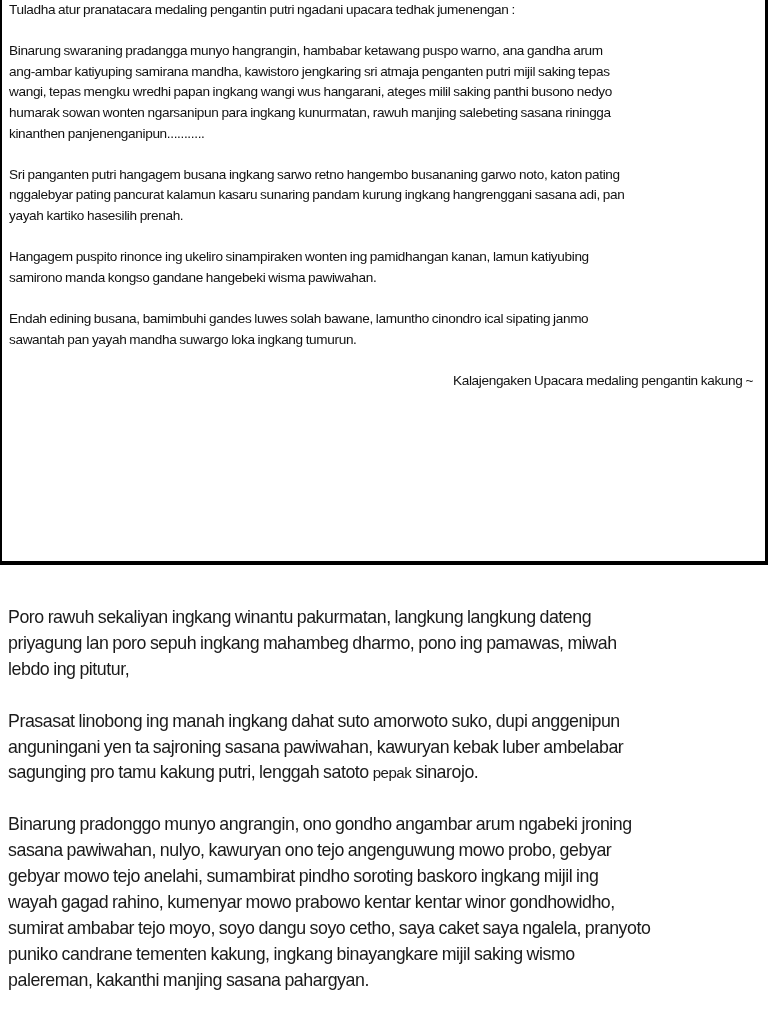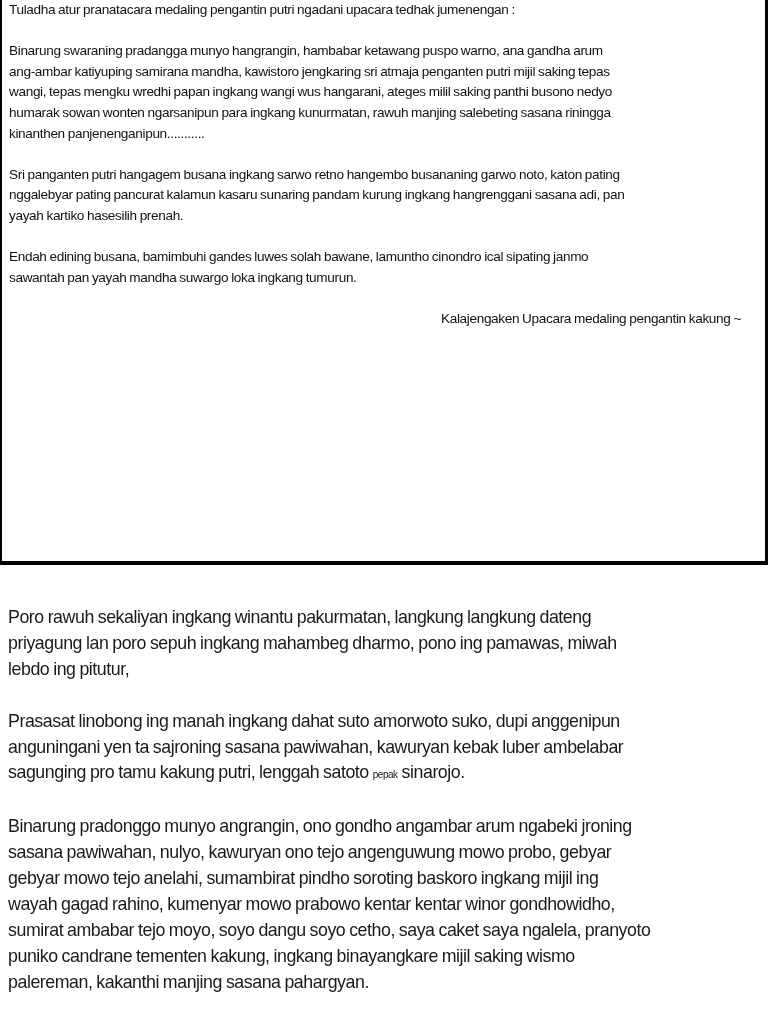--- a/index.html
+++ b/index.html
@@ -9,43 +9,45 @@
     border-left: 2px solid #000; border-right: 3px solid #000; border-bottom: 4px solid #000;
     box-sizing: content-box; background: #fff;
   }
   .box-text {
     position: absolute; left: 7px; top: 2px; width: 755px;
     font-family: "Liberation Sans", sans-serif; font-size: 13.6px; line-height: 20.6px;
     letter-spacing: -0.35px; word-spacing: -0.5px;
   }
   .box-text p { margin: 0 0 20.6px 0; white-space: pre-line; }
   .box-text .title { margin-bottom: 20.6px; }
-  .box-text .closing { text-align: right; padding-right: 11px; margin: 12px; }
+  .box-text .closing { text-align: right; padding-right: 11px; margin: 0; }
   .lower {
     position: absolute; left: 8px; top: 605px; width: 760px;
     font-family: "Liberation Sans", sans-serif; font-size: 17.8px; line-height: 25.9px;
     letter-spacing: -0.45px; word-spacing: -0.6px; color: #1a1a1a;
   }
   .lower p { margin: 0 0 25.9px 0; white-space: pre-line; }
-  .small { font-size: 10px; }
+  .small { font-size: 15px; }
 </style>
 </head>
 <body>
 
 <div class="box">
   <div class="box-text">
     <p class="title">Tuladha atur pranatacara medaling pengantin putri ngadani upacara tedhak jumenengan :</p>
     <p>Binarung swaraning pradangga munyo hangrangin, hambabar  ketawang puspo warno, ana gandha arum
 ang-ambar katiyuping samirana mandha, kawistoro jengkaring sri atmaja penganten putri mijil saking tepas
 wangi, tepas mengku wredhi papan ingkang wangi wus hangarani, ateges milil saking panthi busono nedyo
 humarak sowan wonten ngarsanipun para ingkang kunurmatan, rawuh manjing salebeting sasana riningga
 kinanthen panjenenganipun...........</p>
     <p>Sri panganten putri hangagem busana ingkang sarwo retno hangembo busananing garwo noto, katon pating
 nggalebyar pating pancurat kalamun kasaru sunaring pandam kurung ingkang hangrenggani sasana adi, pan
 yayah kartiko hasesilih prenah.</p>
+    <p>Hangagem puspito rinonce ing ukeliro sinampiraken wonten ing pamidhangan kanan, lamun katiyubing
+samirono manda kongso gandane hangebeki wisma pawiwahan.</p>
     <p>Endah edining busana, bamimbuhi gandes luwes solah bawane, lamuntho cinondro ical sipating janmo
 sawantah pan yayah mandha suwargo loka ingkang tumurun.</p>
     <p class="closing">Kalajengaken Upacara medaling pengantin kakung ~</p>
   </div>
 </div>
 
 <div class="lower">
   <p>Poro rawuh sekaliyan ingkang winantu pakurmatan, langkung langkung dateng
 priyagung lan poro sepuh ingkang mahambeg dharmo, pono ing pamawas, miwah
 lebdo ing pitutur,</p>

